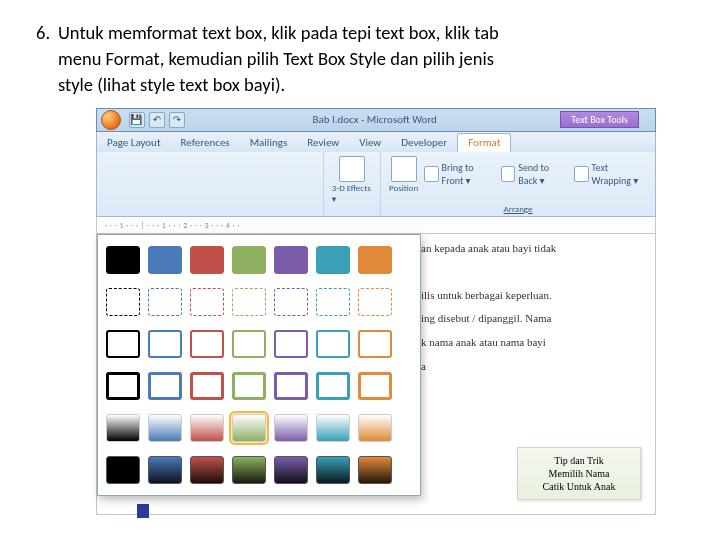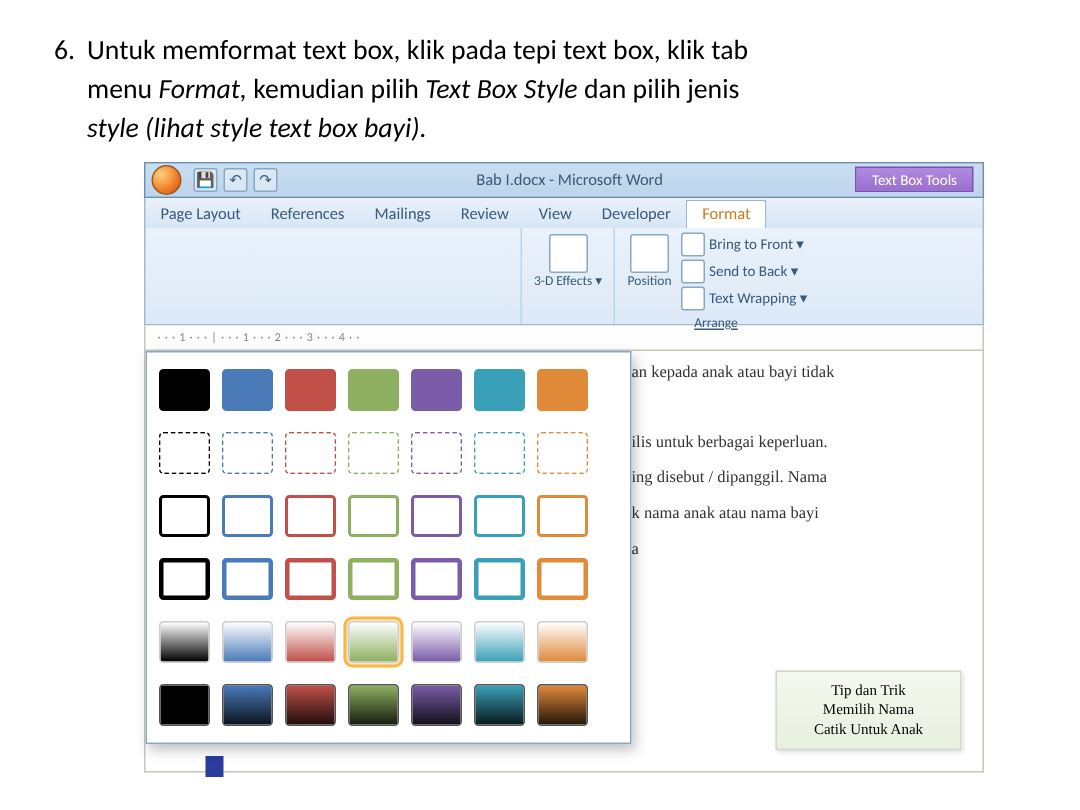--- a/index.html
+++ b/index.html
@@ -13,21 +13,21 @@
   .page {
     padding: 20px 36px 0 36px;
   }
   .instruction {
     font-size: 18.5px;
     line-height: 1.4;
     text-align: justify;
     margin-bottom: 10px;
   }
   .num { display:inline-block; width: 22px; }
-  .italic { font-style: italic; }
+  .italic { }
   .screenshot {
     margin-left: 60px;
     width: 560px;
     position: relative;
   }
   
   .titlebar {
     height: 22px;
     background: linear-gradient(#c9def0,#bcd4ec);
     border: 1px solid #6a8eb0;
@@ -35,21 +35,21 @@
     align-items: center;
     font-size: 10px;
     color: #3a5a7a;
   }
   .qat { display:flex; align-items:center; padding:0 4px; gap:4px;}
   .qat-btn { width:14px; height:14px; background:rgba(255,255,255,.4); border:1px solid #8aa8c4; border-radius:2px; display:flex; align-items:center; justify-content:center;}
   .office-orb { width:18px; height:18px; border-radius:50%; background: radial-gradient(circle at 30% 30%, #ffd27a, #f07b2a 60%, #c24a0f); border:1px solid #9a5a1a; margin-right:4px;}
   .title-center { flex:1; text-align:center; font-size:11px;}
   .context-tab {
     background: linear-gradient(#b08adf,#9a6fd0);
-    color:#fff; padding:1px 10px; font-size:10px; border:1px solid #7a52b0; margin-right:6px;
+    color:#fff; padding:1px 10px; font-size:10px; border:1px solid #7a52b0; margin-right:16px;
   }
   
   .tabrow {
     height: 20px;
     background: linear-gradient(#e9f1fa,#d7e6f5);
     border-left:1px solid #9cb8d4; border-right:1px solid #9cb8d4;
     display:flex; align-items:flex-end; font-size:11px; color:#3a5a7a;
   }
   .tab { padding:2px 10px 3px 10px; cursor:pointer;}
   .tab.active { background:#fff; border:1px solid #9cb8d4; border-bottom:none; border-radius:2px 2px 0 0; color:#cf7a20;}
@@ -170,21 +170,21 @@
           <span class="rg-icon"></span>
           <span>3-D Effects ▾</span>
         </div>
       </div>
       <div class="ribbon-group">
         <div style="display:flex;">
           <div class="rg-large">
             <span class="rg-icon"></span>
             <span>Position</span>
           </div>
-          <div style="display:flex;flex-direction:column;">
+          <div style="display:flex;flex-direction:row;">
             <div class="rg-btn">
                 <span class="rg-icon"></span>
                 <span>Bring to Front ▾</span>
               </div>
             <div class="rg-btn">
                 <span class="rg-icon"></span>
                 <span>Send to Back ▾</span>
               </div>
             <div class="rg-btn">
                 <span class="rg-icon"></span>

